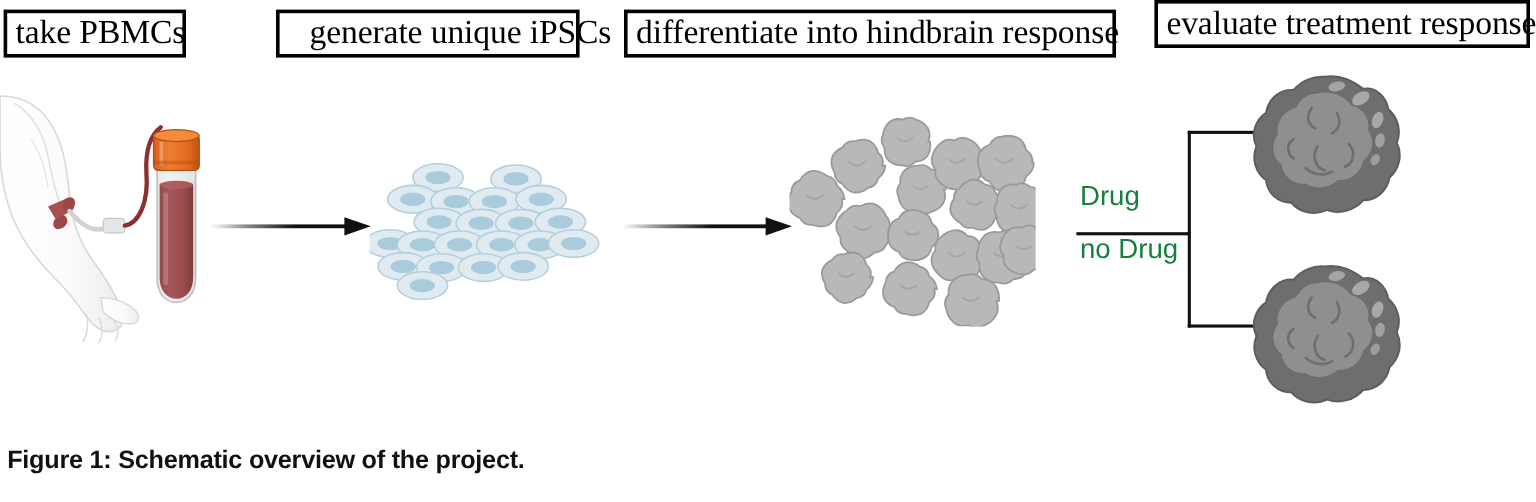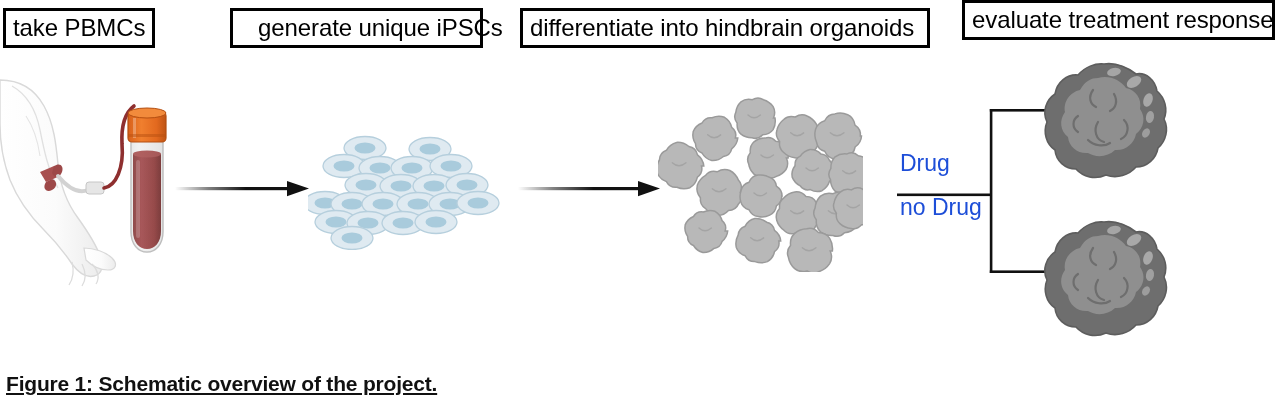--- a/index.html
+++ b/index.html
@@ -25,72 +25,72 @@
     box-sizing: border-box;
     border: 3px solid #000000;
     background: #ffffff;
     display: flex;
     align-items: center;
     justify-content: flex-start;
     padding: 0 7px;
     white-space: nowrap;
   }
   .stage-box-label {
-    font-size: 24px;
+    font-size: 28px;
     line-height: 1;
     color: #000000;
     letter-spacing: -0.1px;
+    font-family: Liberation Serif, serif;
   }
 
   
   .flow-arrow {
     position: absolute;
   }
 
   
   .illus {
     position: absolute;
   }
 
   
   .branch-bracket {
     position: absolute;
   }
   .branch-label {
     position: absolute;
     font-size: 23px;
     line-height: 1;
-    color: #1d4ed8;
+    color: #15803d;
     white-space: nowrap;
   }
 
   
   .figure-caption {
     position: absolute;
     font-size: 21px;
     font-weight: bold;
     color: #111111;
     white-space: nowrap;
     letter-spacing: -0.2px;
-    text-decoration: underline;
   }
 </style>
 </head>
 <body>
 
 <div id="figure-root">
 
   <div class="stage-box" id="box-0" style="left: 3px; top: 8px; width: 152px; height: 40px;">
     <span class="stage-box-label">take PBMCs</span>
   </div>
   <div class="stage-box" id="box-1" style="left: 230px; top: 8px; width: 253px; height: 40px; padding-left: 25px;">
     <span class="stage-box-label">generate unique iPSCs</span>
   </div>
   <div class="stage-box" id="box-2" style="left: 520px; top: 8px; width: 410px; height: 40px;">
-    <span class="stage-box-label">differentiate into hindbrain organoids</span>
+    <span class="stage-box-label">differentiate into hindbrain response</span>
   </div>
   <div class="stage-box" id="box-3" style="left: 962px; top: 0; width: 313px; height: 40px;">
     <span class="stage-box-label">evaluate treatment response</span>
   </div>
 
   <div class="illus" id="illus-blood" style="left:0px; top:72px; width:200px; height:215px;">
     <svg width="200" height="215" viewBox="0 0 200 215" xmlns="http://www.w3.org/2000/svg">
       <defs>
         <linearGradient id="skinGrad" x1="0" y1="0" x2="1" y2="0">
           <stop offset="0%" stop-color="#ffffff"></stop>

